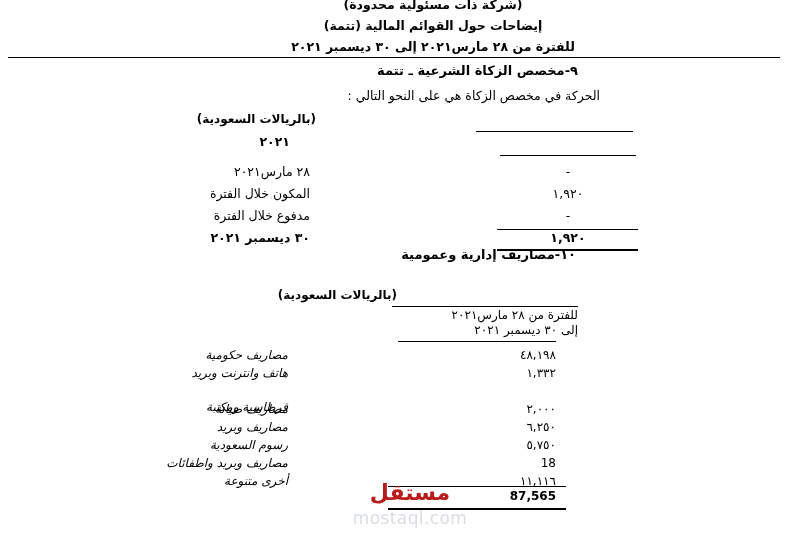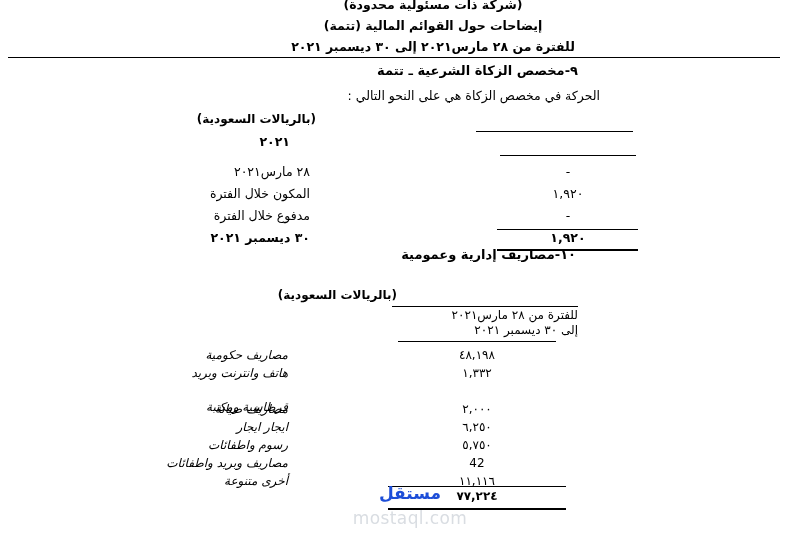--- a/index.html
+++ b/index.html
@@ -124,21 +124,21 @@
     width: 158px; height: 0; border-top: 1.1px solid #000;
   }
 
   .ga-row { position: absolute; left: 0; width: 788px; height: 18px; }
   .ga-label {
     position: absolute; right: 500px;
     font-size: 12px; white-space: nowrap; font-style: italic;
   }
   .ga-value {
     position: absolute; left: 398px;
-    width: 158px; text-align: center;
+    width: 158px; 
     font-size: 12px; white-space: nowrap;
   }
   #ga-total-rule-top {
     position: absolute; top: 198px; left: 388px;
     width: 178px; height: 0; border-top: 1.2px solid #000;
   }
   #ga-total-rule-bot {
     position: absolute; top: 220px; left: 388px;
     width: 178px; height: 0; border-top: 2.4px solid #000;
   }
@@ -146,22 +146,22 @@
   
   #watermark {
     position: absolute;
     top: 478px; left: 330px;
     width: 160px; height: 58px;
     text-align: center;
     pointer-events: none;
     user-select: none;
   }
   #watermark-ar {
-    font-size: 17px; font-weight: bold;
-    color: #1d4ed8; line-height: 30px; direction: rtl;
+    font-size: 22px; font-weight: bold;
+    color: #b91c1c; line-height: 30px; direction: rtl;
   }
   #watermark-latin {
     font-size: 17px; color: #d9dde2;
     letter-spacing: 0.4px; direction: ltr;
   }
 </style>
 </head>
 <body>
 
 <div class="page">
@@ -222,40 +222,40 @@
       <span class="ga-value">١,٣٣٢</span>
     </div>
     <div class="ga-row" style="top:112px">
       <span class="ga-label">قرطاسية ومكتبة</span>
     </div>
     <div class="ga-row" style="top:114px">
       <span class="ga-label">مصاريف صيانة</span>
       <span class="ga-value">٢,٠٠٠</span>
     </div>
     <div class="ga-row" style="top:132px">
-      <span class="ga-label">ايجار ايجار</span>
+      <span class="ga-label">مصاريف وبريد</span>
       <span class="ga-value">٦,٢٥٠</span>
     </div>
     <div class="ga-row" style="top:150px">
-      <span class="ga-label">رسوم واطفائات</span>
+      <span class="ga-label">رسوم السعودية</span>
       <span class="ga-value">٥,٧٥٠</span>
     </div>
     <div class="ga-row" style="top:168px">
       <span class="ga-label">مصاريف وبريد واطفائات</span>
-      <span class="ga-value">42</span>
+      <span class="ga-value">18</span>
     </div>
     <div class="ga-row" style="top:186px">
       <span class="ga-label">أخرى متنوعة</span>
       <span class="ga-value">١١,١١٦</span>
     </div>
 
     <div id="ga-total-rule-top"></div>
     <div class="ga-row" style="top:201px">
       <span class="ga-label bold"></span>
-      <span class="ga-value bold">٧٧,٢٢٤</span>
+      <span class="ga-value bold">87,565</span>
     </div>
     <div id="ga-total-rule-bot"></div>
   </div>
 
   <div id="watermark">
     <div id="watermark-ar">مستقل</div>
     <div id="watermark-latin">mostaql.com</div>
   </div>
 
 </div>

